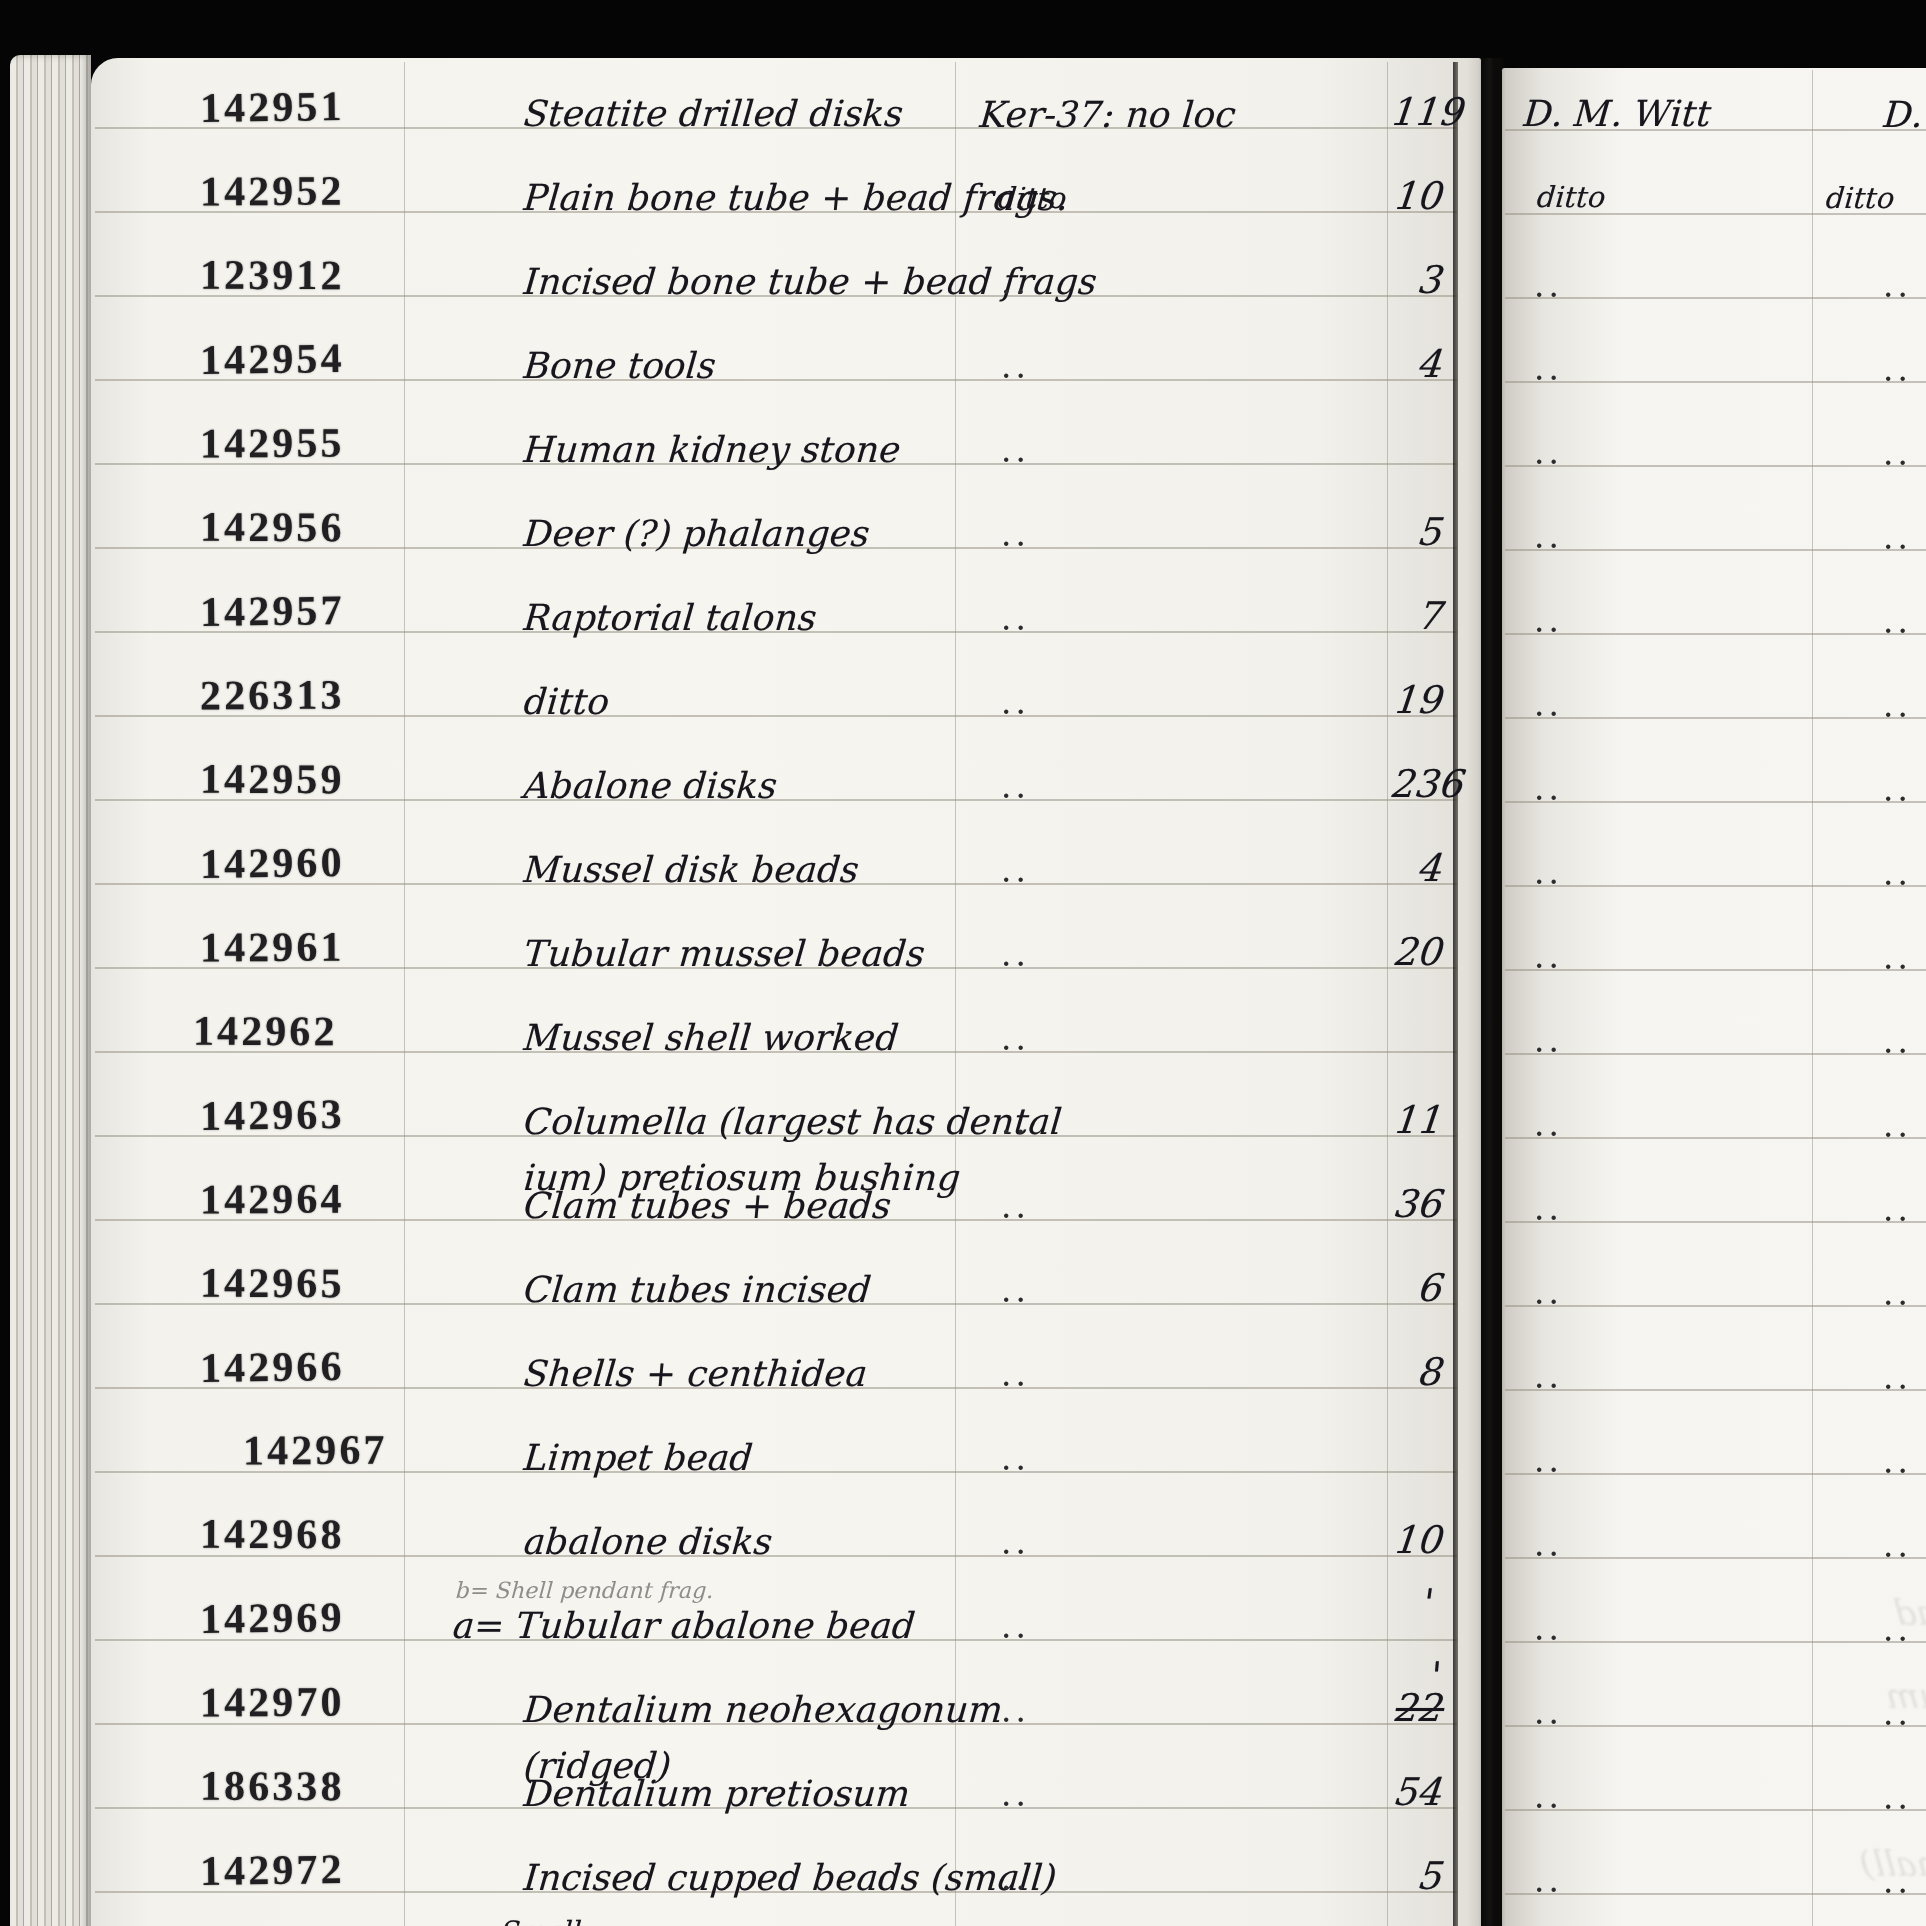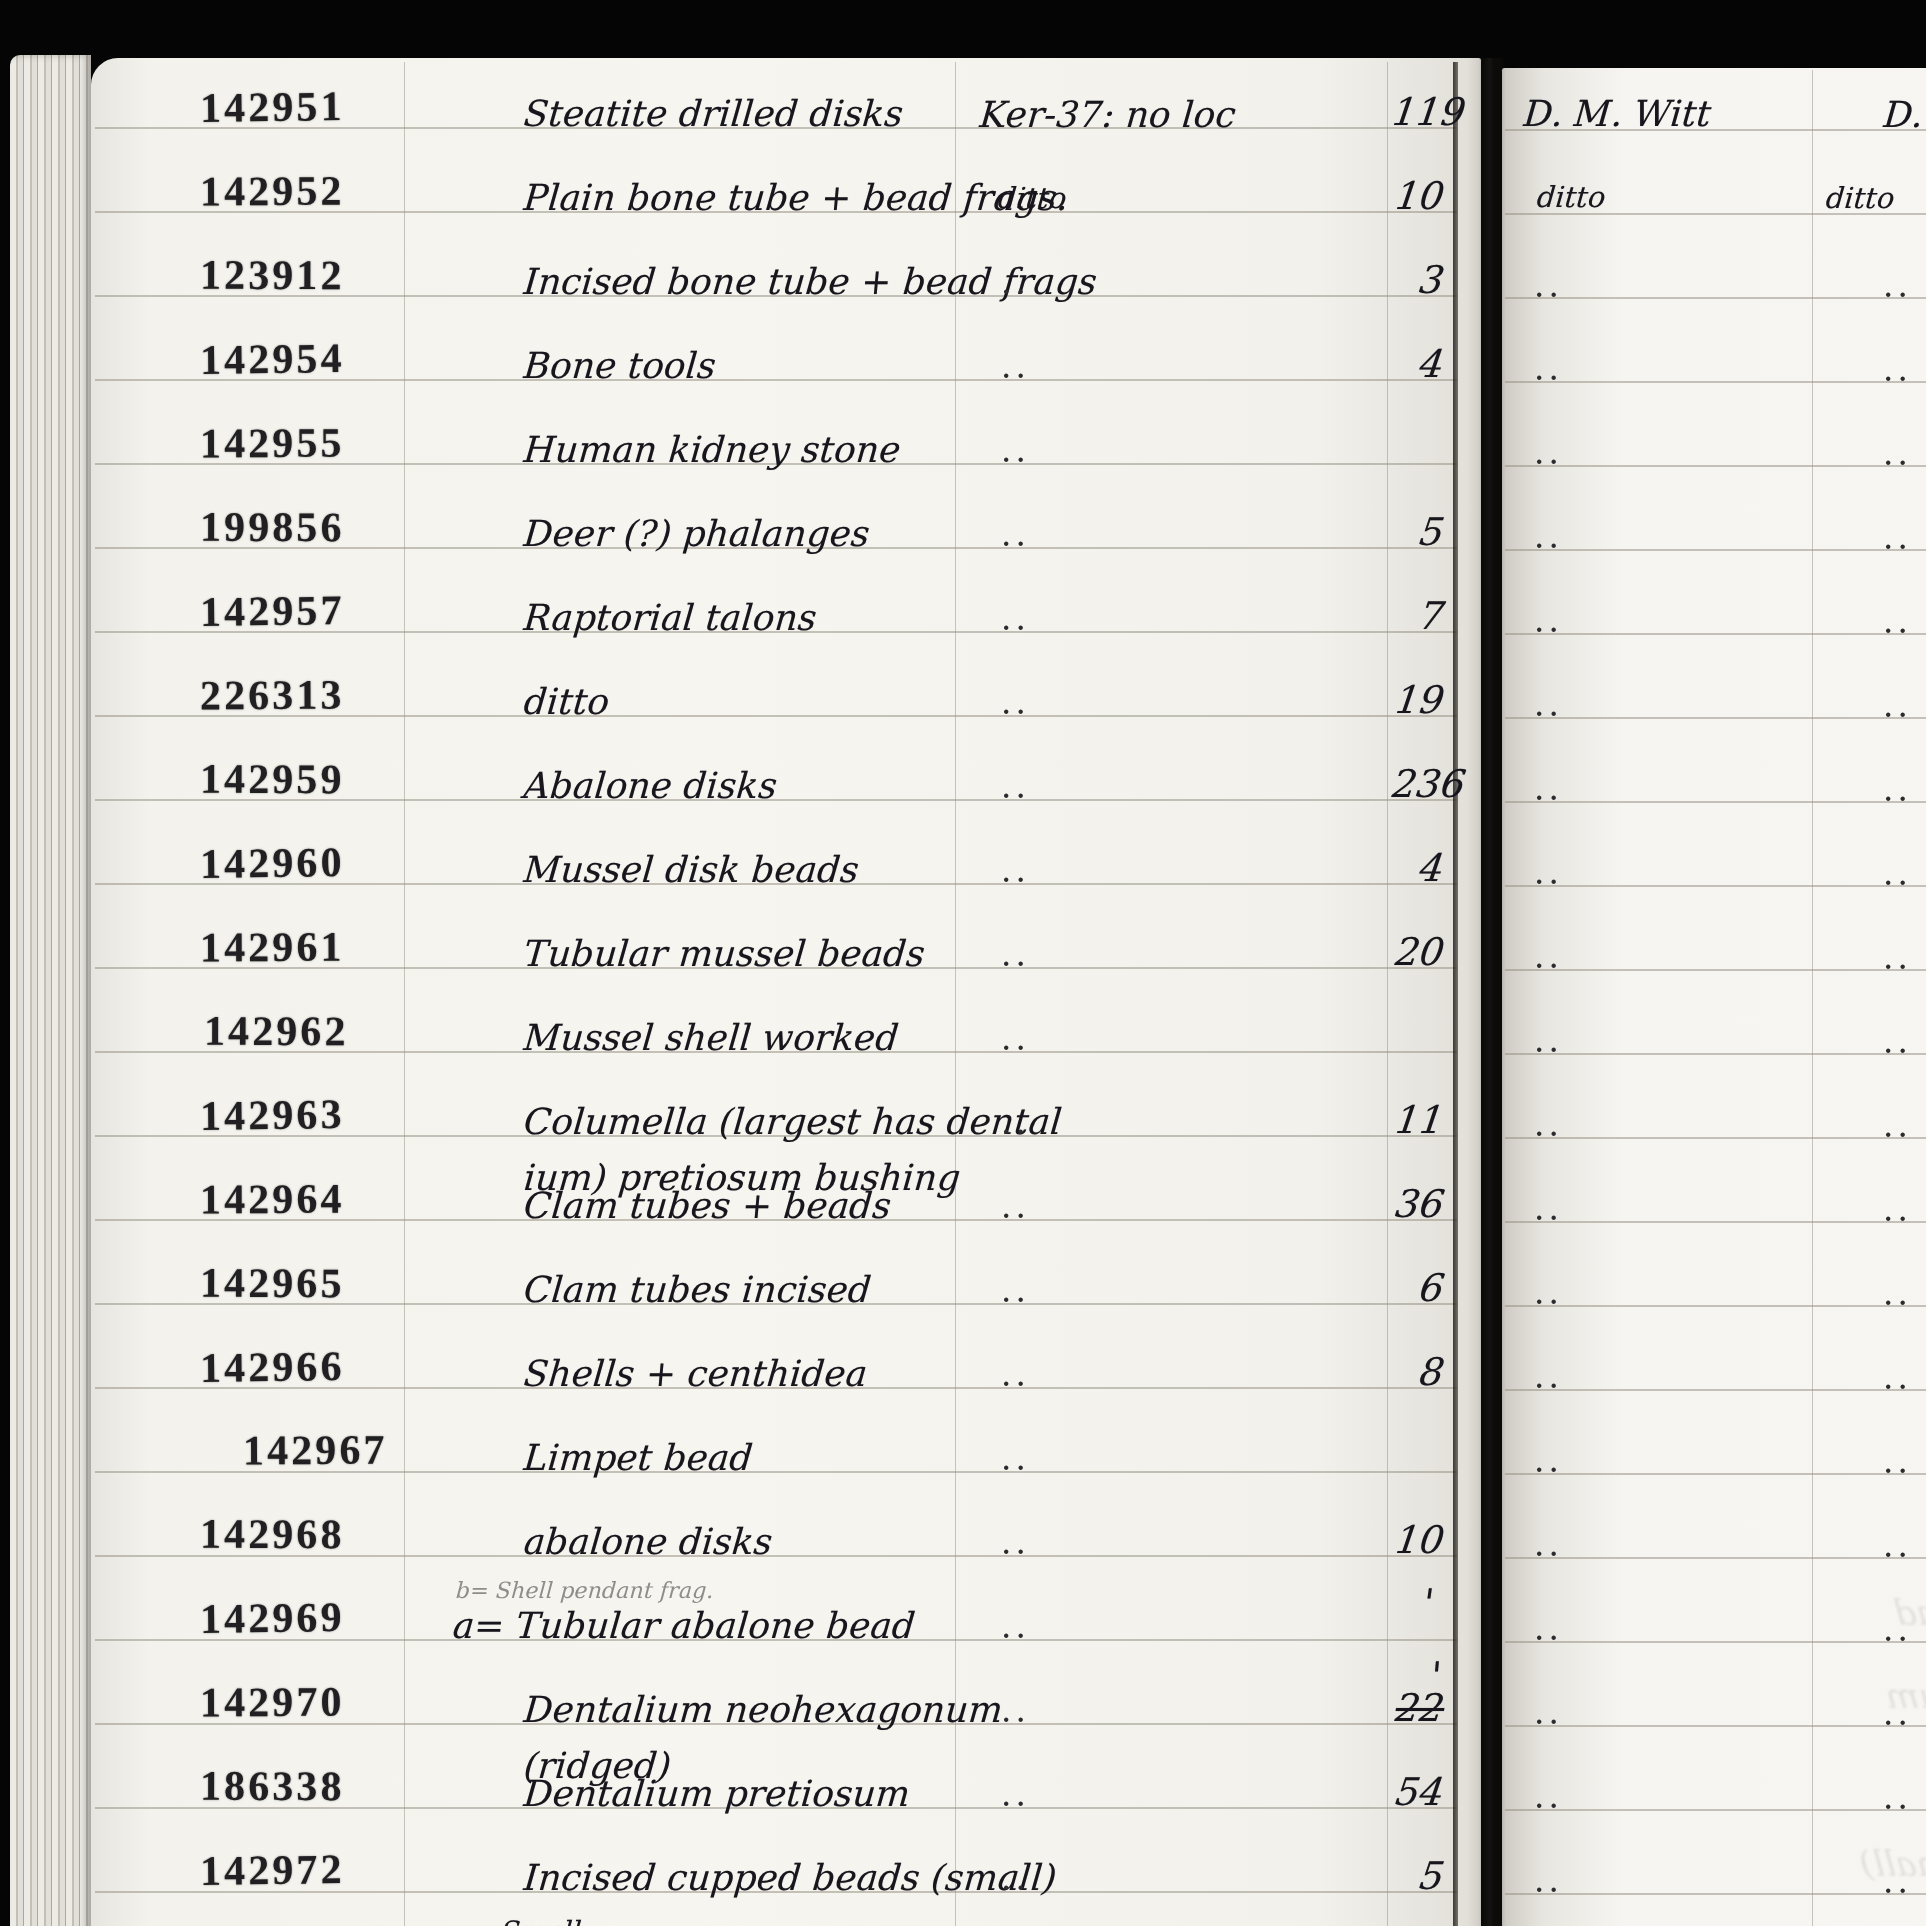--- a/index.html
+++ b/index.html
@@ -120,21 +120,21 @@
     <div class="hand" style="left: 524px; top: 345px;"><span>Bone tools</span></div>
     <div class="mark" style="left: 1002px; top: 355px;">..</div>
     <div class="hand count" style="left: 1420px; top: 342px; transform: skewX(-8deg);">4</div>
     <div class="mark" style="left: 1535px; top: 357px;">..</div>
     <div class="mark" style="left: 1884px; top: 358px;">..</div>
     <div class="num" style="left: 200px; top: 419px; transform: rotate(-0.3deg);">142955</div>
     <div class="hand" style="left: 524px; top: 429px;"><span>Human kidney stone</span></div>
     <div class="mark" style="left: 1002px; top: 439px;">..</div>
     <div class="mark" style="left: 1535px; top: 441px;">..</div>
     <div class="mark" style="left: 1884px; top: 442px;">..</div>
-    <div class="num" style="left: 200px; top: 503px; transform: rotate(0.15deg);">199856</div>
+    <div class="num" style="left: 200px; top: 503px; transform: rotate(0.15deg);">142956</div>
     <div class="hand" style="left: 524px; top: 513px;"><span>Deer (?) phalanges</span></div>
     <div class="mark" style="left: 1002px; top: 523px;">..</div>
     <div class="hand count" style="left: 1420px; top: 510px; transform: skewX(-8deg);">5</div>
     <div class="mark" style="left: 1535px; top: 525px;">..</div>
     <div class="mark" style="left: 1884px; top: 526px;">..</div>
     <div class="num" style="left: 200px; top: 587px; transform: rotate(-0.75deg);">142957</div>
     <div class="hand" style="left: 524px; top: 597px;"><span>Raptorial talons</span></div>
     <div class="mark" style="left: 1002px; top: 607px;">..</div>
     <div class="hand count" style="left: 1420px; top: 594px; transform: skewX(-8deg);">7</div>
     <div class="mark" style="left: 1535px; top: 609px;">..</div>
@@ -156,21 +156,21 @@
     <div class="mark" style="left: 1002px; top: 859px;">..</div>
     <div class="hand count" style="left: 1420px; top: 846px; transform: skewX(-8deg);">4</div>
     <div class="mark" style="left: 1535px; top: 861px;">..</div>
     <div class="mark" style="left: 1884px; top: 862px;">..</div>
     <div class="num" style="left: 200px; top: 923px; transform: rotate(-0.3deg);">142961</div>
     <div class="hand" style="left: 524px; top: 933px;"><span>Tubular mussel beads</span></div>
     <div class="mark" style="left: 1002px; top: 943px;">..</div>
     <div class="hand count" style="left: 1396px; top: 930px; transform: skewX(-8deg);">20</div>
     <div class="mark" style="left: 1535px; top: 945px;">..</div>
     <div class="mark" style="left: 1884px; top: 946px;">..</div>
-    <div class="num" style="left: 204px; top: 1007px; transform: rotate(0.15deg);">142962</div>
+    <div class="num" style="left: 193px; top: 1007px; transform: rotate(0.15deg);">142962</div>
     <div class="hand" style="left: 524px; top: 1017px;"><span>Mussel shell worked</span></div>
     <div class="mark" style="left: 1002px; top: 1027px;">..</div>
     <div class="mark" style="left: 1535px; top: 1029px;">..</div>
     <div class="mark" style="left: 1884px; top: 1030px;">..</div>
     <div class="num" style="left: 200px; top: 1091px; transform: rotate(-0.75deg);">142963</div>
     <div class="hand" style="left: 524px; top: 1101px;"><span>Columella (largest has dental</span></div>
     <div class="hand" style="left: 524px; top: 1157px;"><span>ium) pretiosum bushing</span></div>
     <div class="mark" style="left: 1002px; top: 1111px;">..</div>
     <div class="hand count" style="left: 1396px; top: 1098px; transform: skewX(-8deg);">11</div>
     <div class="mark" style="left: 1535px; top: 1113px;">..</div>

